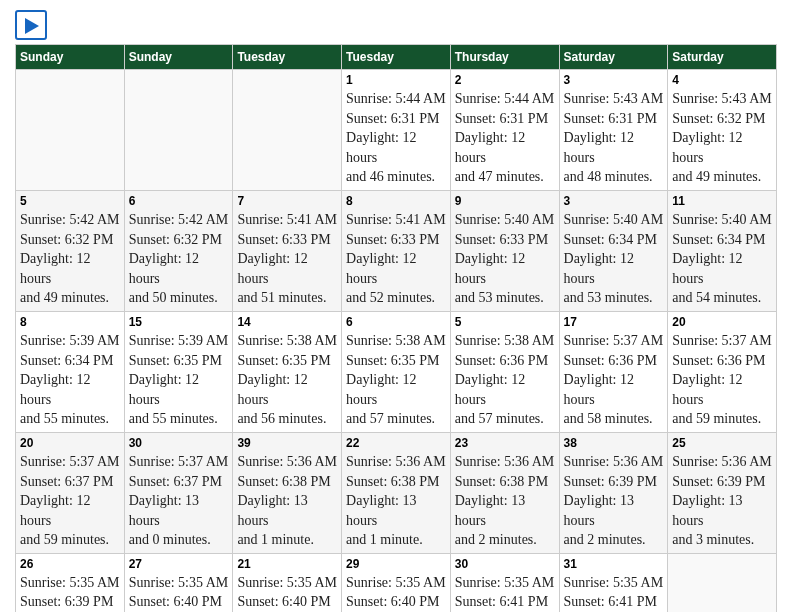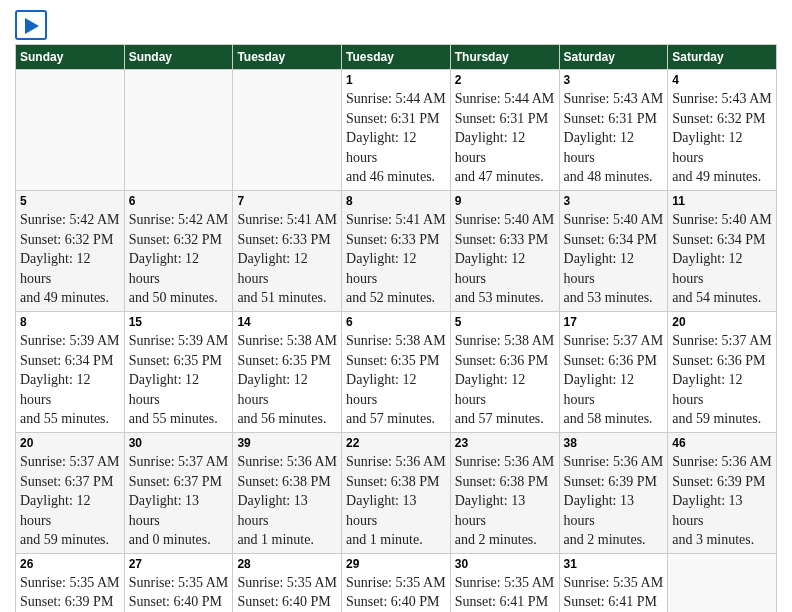--- a/index.html
+++ b/index.html
@@ -302,21 +302,21 @@
 and 2 minutes.</div>
         </td>
         <td>
           <span class="day-number">38</span>
           <div class="day-info" style="white-space: pre-line;">Sunrise: 5:36 AM
 Sunset: 6:39 PM
 Daylight: 13 hours
 and 2 minutes.</div>
         </td>
         <td>
-          <span class="day-number">46</span>
+          <span class="day-number">25</span>
           <div class="day-info" style="white-space: pre-line;">Sunrise: 5:36 AM
 Sunset: 6:39 PM
 Daylight: 13 hours
 and 3 minutes.</div>
         </td>
       </tr>
       <tr>
         <td>
           <span class="day-number">26</span>
           <div class="day-info" style="white-space: pre-line;">Sunrise: 5:35 AM
@@ -325,21 +325,21 @@
 and 3 minutes.</div>
         </td>
         <td>
           <span class="day-number">27</span>
           <div class="day-info" style="white-space: pre-line;">Sunrise: 5:35 AM
 Sunset: 6:40 PM
 Daylight: 13 hours
 and 4 minutes.</div>
         </td>
         <td>
-          <span class="day-number">28</span>
+          <span class="day-number">21</span>
           <div class="day-info" style="white-space: pre-line;">Sunrise: 5:35 AM
 Sunset: 6:40 PM
 Daylight: 13 hours
 and 4 minutes.</div>
         </td>
         <td>
           <span class="day-number">29</span>
           <div class="day-info" style="white-space: pre-line;">Sunrise: 5:35 AM
 Sunset: 6:40 PM
 Daylight: 13 hours

